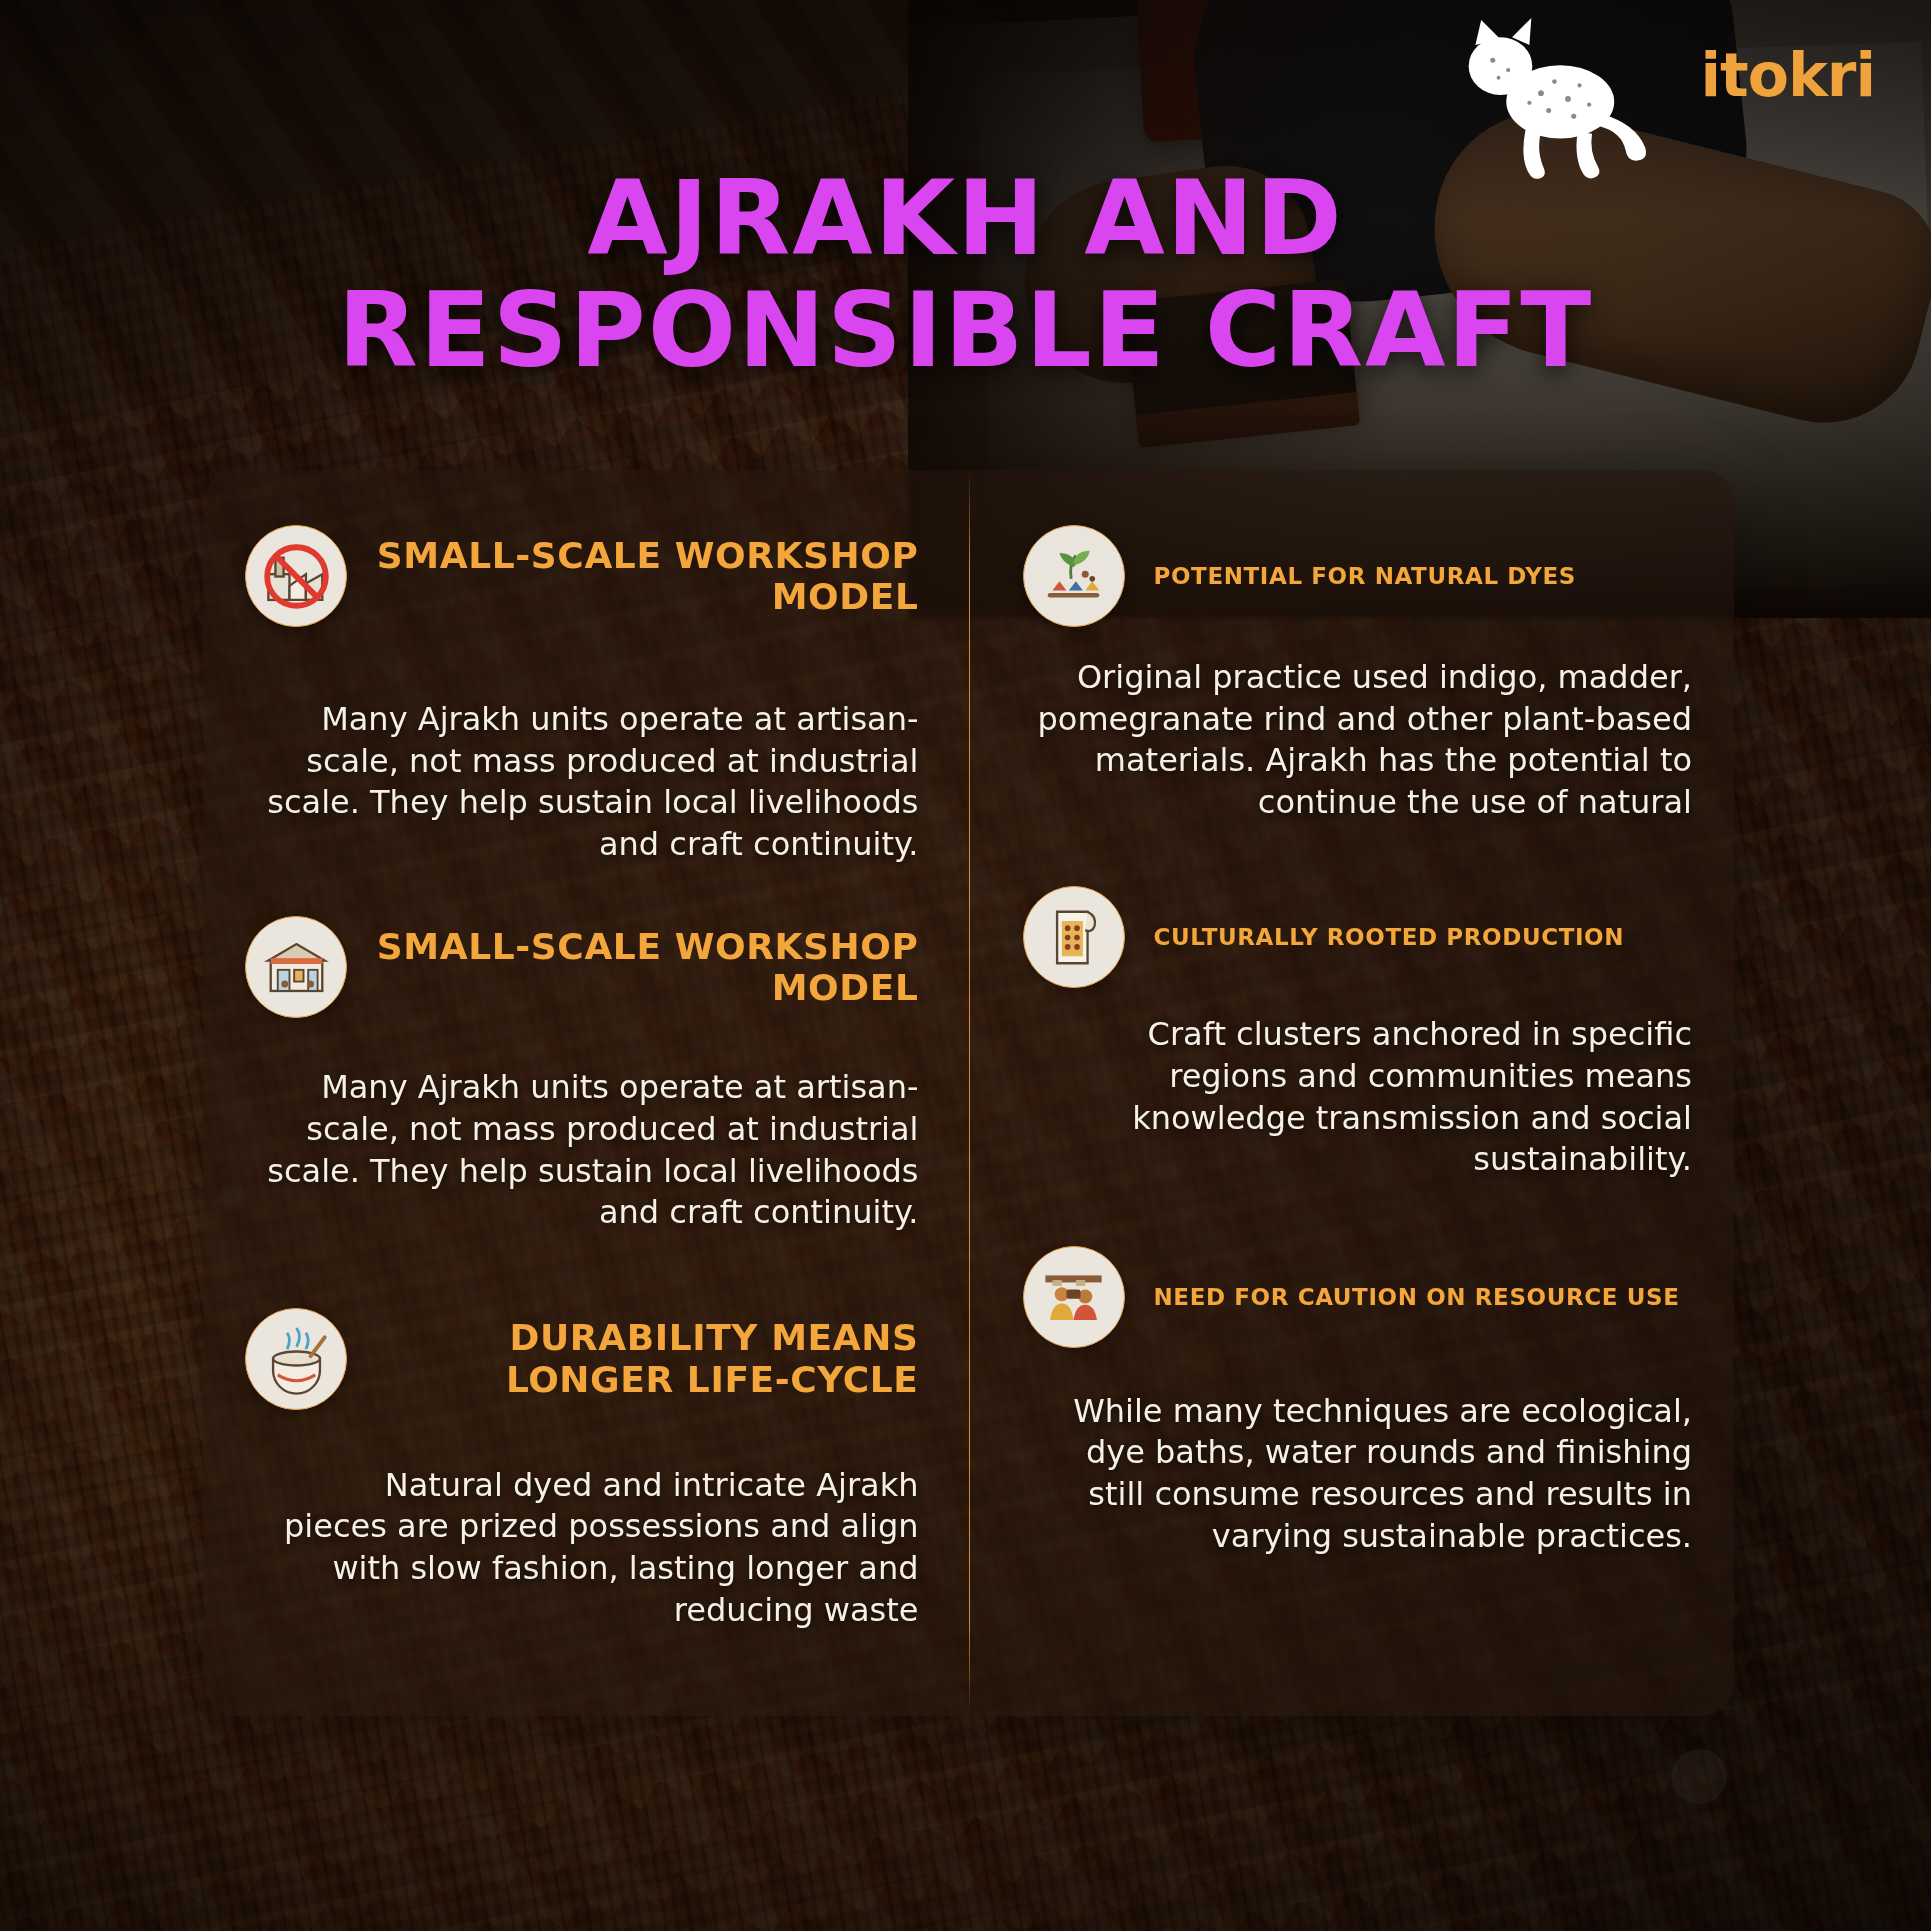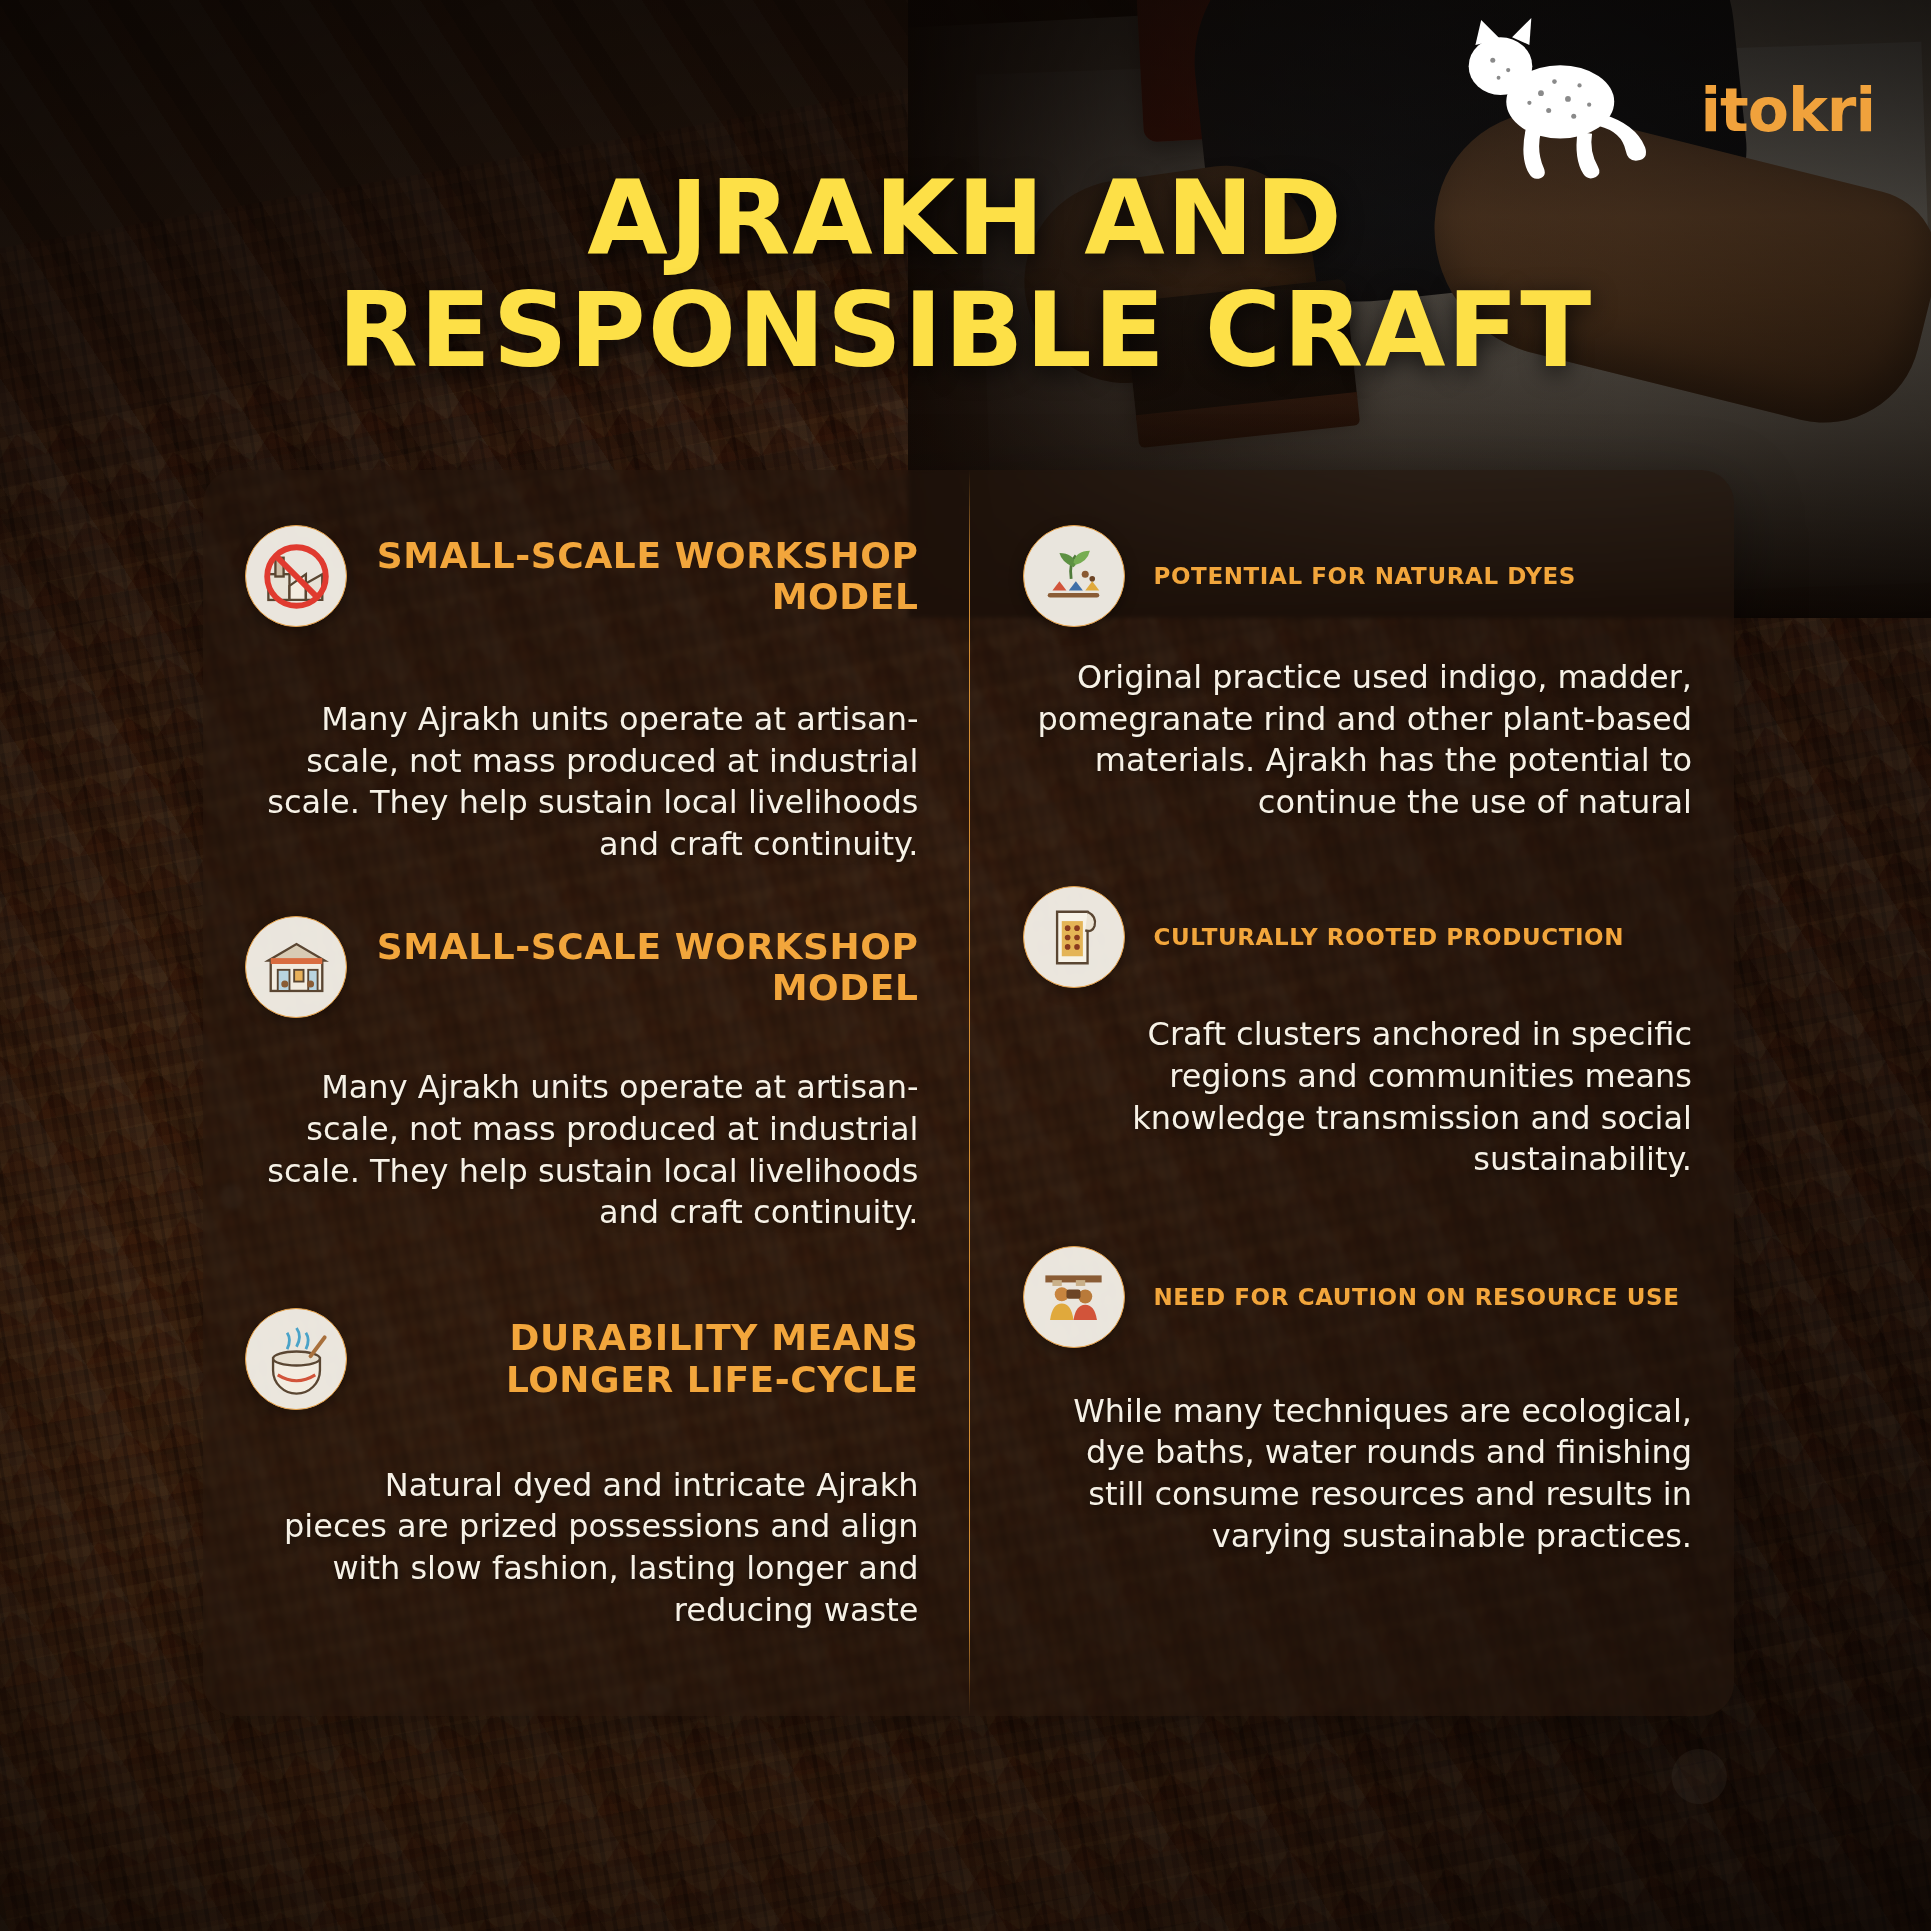--- a/index.html
+++ b/index.html
@@ -196,21 +196,21 @@
       linear-gradient(90deg, rgba(30,16,8,0.98) 0%, rgba(30,16,8,0.55) 22%, rgba(30,16,8,0.10) 48%, rgba(30,16,8,0.0) 70%),
       linear-gradient(180deg, rgba(20,10,4,0.35) 0%, rgba(20,10,4,0.0) 35%, rgba(25,13,6,0.85) 92%, rgba(25,13,6,1) 100%);
   }
 
   
   .logo-wrap {
     position: absolute;
     right: 56px;
     top: 9.7px;
     display: flex;
-    align-items: flex-end;
+    align-items: center;
     gap: 26px;
   }
   .logo-cat { width: 241px; height: 174px; }
   .logo-text {
     font-family: "DejaVu Sans", sans-serif;
     font-weight: 700;
     font-size: 60px;
     letter-spacing: -1px;
     color: #f0a23c;
     line-height: 1;
@@ -222,21 +222,21 @@
     position: absolute;
     top: 162px;
     left: 0;
     width: 1931px;
     text-align: center;
     font-family: "DejaVu Sans", sans-serif;
     font-weight: 800;
     font-size: 104px;
     line-height: 1.08;
     letter-spacing: 1.9px;
-    color: #fde047;
+    color: #d946ef;
     text-shadow: 0 5.8px 25px rgba(0,0,0,.75);
     padding: 0 154px;
     box-sizing: border-box;
   }
 
   
   .panel {
     position: absolute;
     left: 203px;
     top: 470px;

